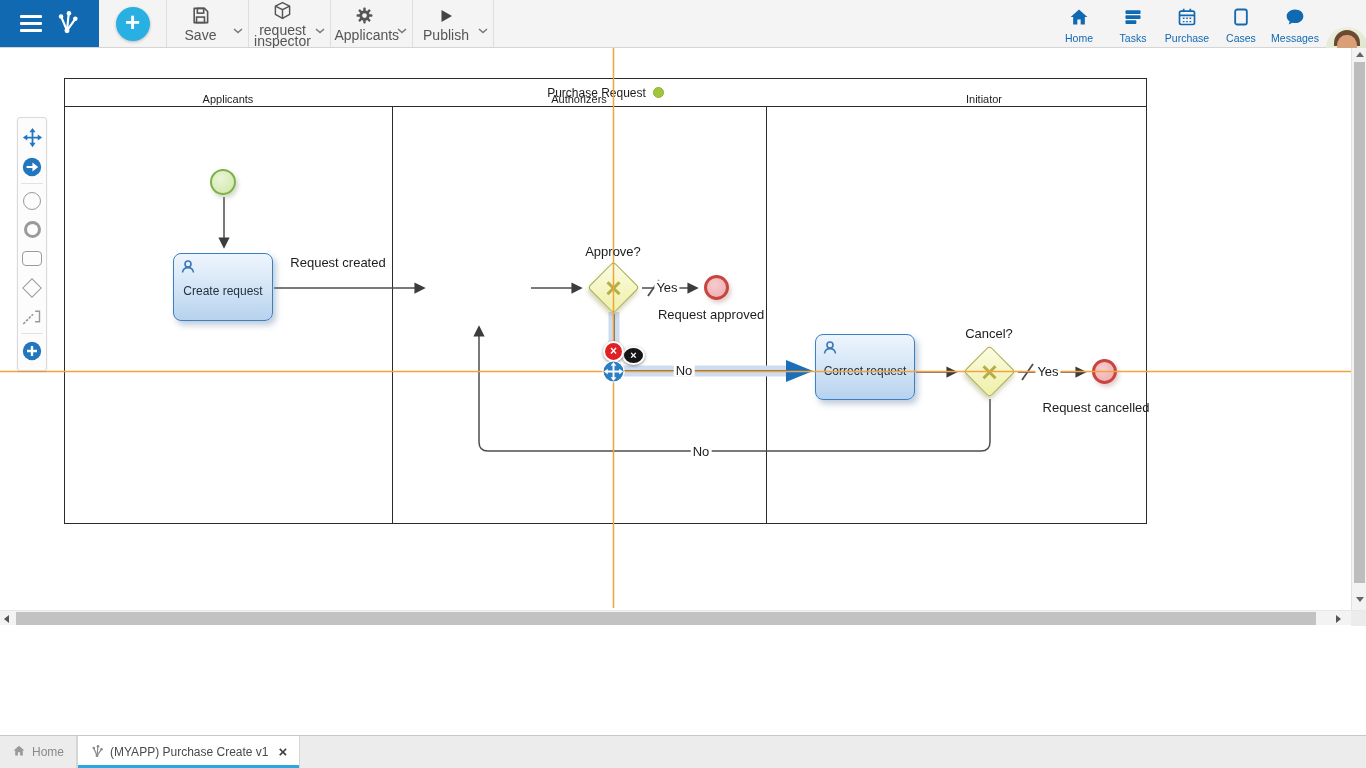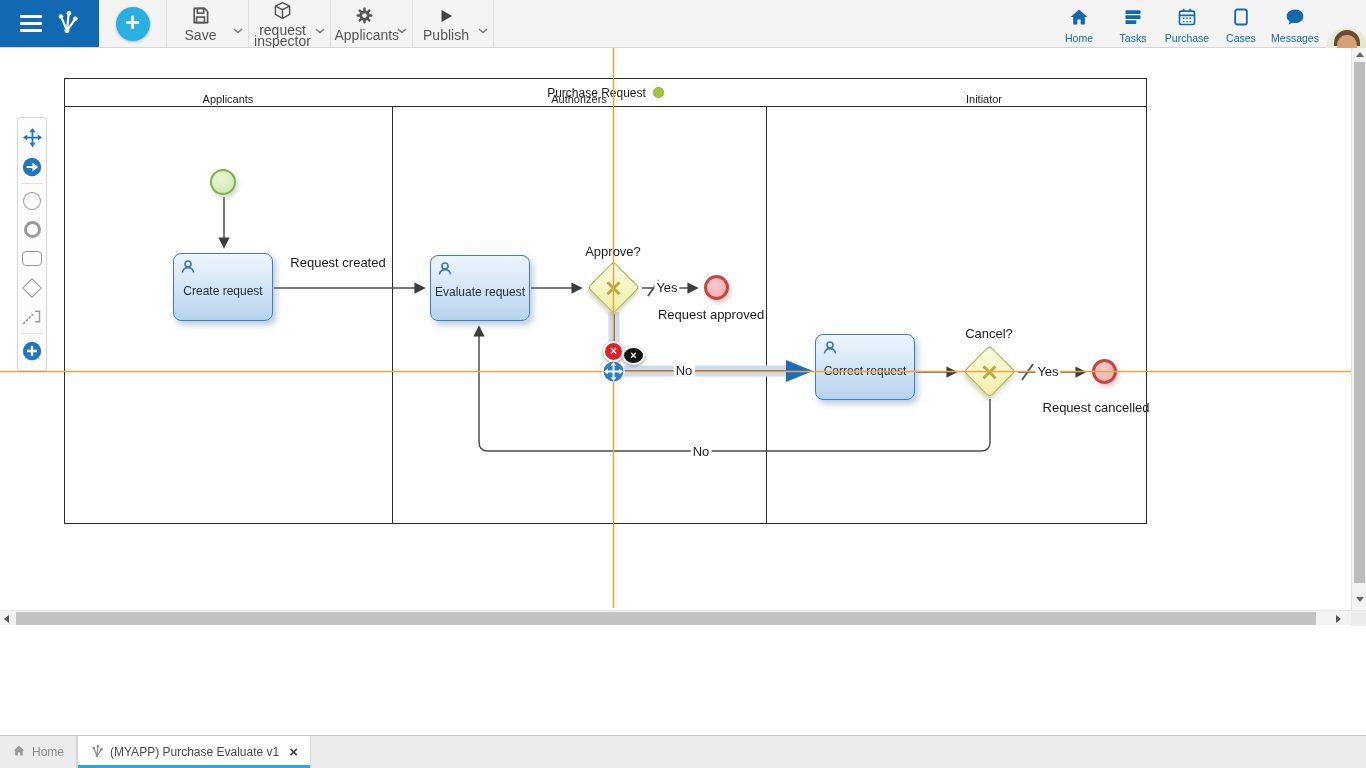--- a/index.html
+++ b/index.html
@@ -332,29 +332,20 @@
   <div class="task" style="left:173px; top:205px; width:100px; height:68px">
     <span class="task-user">
       <svg width="16" height="16" viewBox="0 0 16 16" fill="none" stroke="#3a79ba" stroke-width="1.6">
         <circle cx="8" cy="5" r="3"></circle>
         <path d="M2.5 13.5 C3 9.8 5 8.6 8 8.6 s5 1.2 5.5 4.9"></path>
       </svg>
     </span>
     <span class="task-label">Create request</span>
   </div>
 
-  <div class="task" style="left:430px; top:207px; width:100px; height:66px">
-    <span class="task-user">
-      <svg width="16" height="16" viewBox="0 0 16 16" fill="none" stroke="#3a79ba" stroke-width="1.6">
-        <circle cx="8" cy="5" r="3"></circle>
-        <path d="M2.5 13.5 C3 9.8 5 8.6 8 8.6 s5 1.2 5.5 4.9"></path>
-      </svg>
-    </span>
-    <span class="task-label">Evaluate request</span>
-  </div>
 
   <div class="task" style="left:815px; top:286px; width:100px; height:66px">
     <span class="task-user">
       <svg width="16" height="16" viewBox="0 0 16 16" fill="none" stroke="#3a79ba" stroke-width="1.6">
         <circle cx="8" cy="5" r="3"></circle>
         <path d="M2.5 13.5 C3 9.8 5 8.6 8 8.6 s5 1.2 5.5 4.9"></path>
       </svg>
     </span>
     <span class="task-label">Correct request</span>
   </div>
@@ -487,16 +478,16 @@
             <path d="M12 20 L19 10"></path>
         </g>
         <g fill="#8a8a8a">
           <circle cx="6.5" cy="7" r="2.2"></circle>
             <circle cx="13.8" cy="4" r="2.2"></circle>
           <circle cx="19.7" cy="9" r="2.2"></circle>
             <circle cx="12" cy="20" r="2.4"></circle>
         </g>
       </svg>
     </span>
-    <span>(MYAPP) Purchase Evaluate v1</span>
+    <span>(MYAPP) Purchase Create v1</span>
     <span class="tab-close">×</span>
   </div>
 </div>
 
 </body></html>

